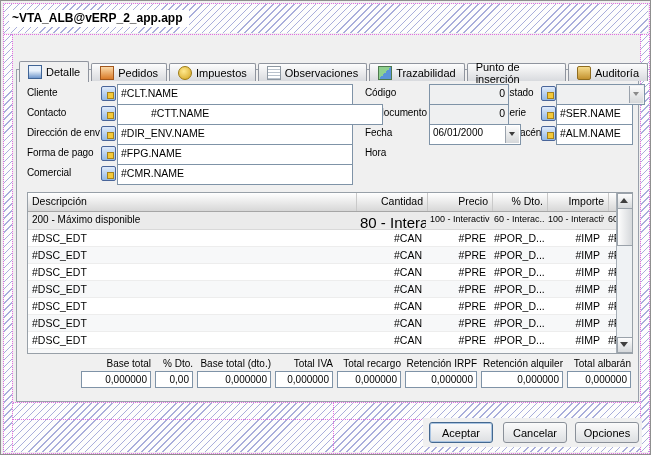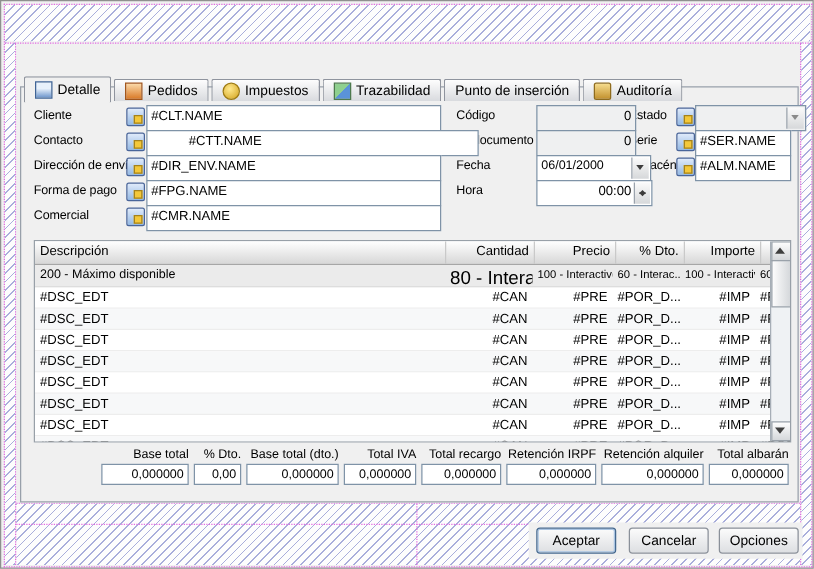--- a/index.html
+++ b/index.html
@@ -82,20 +82,21 @@
 </head>
 <body>
 
 <div id="window">
 
   <div class="abs hatch" style="left:3px;top:3px;width:644px;height:29px;"></div>
   <div class="abs hatch" style="left:3px;top:33px;width:8px;height:418px;"></div>
   <div class="abs hatch" style="left:640px;top:33px;width:8px;height:418px;"></div>
   <div class="abs hatch" style="left:12px;top:402px;width:627px;height:49px;"></div>
 
+  <div id="title-chip">~VTA_ALB@vERP_2_app.app</div>
 
   <div class="grect" style="left:2px;top:2px;width:645px;height:449px;"></div>
   <div class="hguide" style="left:3px;top:33px;width:645px;"></div>
   <div class="vguide" style="left:11px;top:33px;height:418px;"></div>
   <div class="vguide" style="left:639px;top:33px;height:418px;"></div>
   <div class="hguide" style="left:12px;top:401px;width:627px;"></div>
   <div class="hguide" style="left:12px;top:418px;width:627px;"></div>
   <div class="vguide" style="left:332px;top:402px;height:49px;"></div>
 
   <div class="abs" style="left:12px;top:36px;width:627px;height:365px;background:#f0f0f0;"></div>
@@ -107,20 +108,24 @@
       </div>
       <div class="tab">
         <span class="tab-icon orders-tab-icon"></span>
         <span>Pedidos</span>
       </div>
       <div class="tab">
         <span class="tab-icon taxes-tab-icon"></span>
         <span>Impuestos</span>
       </div>
       <div class="tab">
+        <span class="tab-icon notes-tab-icon"></span>
+        <span>Observaciones</span>
+      </div>
+      <div class="tab">
         <span class="tab-icon traceability-tab-icon"></span>
         <span>Trazabilidad</span>
       </div>
       <div class="tab">
         <span>Punto de inserción</span>
       </div>
       <div class="tab">
         <span class="tab-icon audit-tab-icon"></span>
         <span>Auditoría</span>
       </div>
@@ -154,24 +159,20 @@
     <span class="flabel" style="left:348px;top:37px;">Nº documento</span>
     <div class="fld dis num" style="left:412px;top:34px;width:72px;">0</div>
 
     <span class="flabel" style="left:348px;top:57px;">Fecha</span>
     <div class="fld" style="left:412px;top:54px;width:72px;padding-right:15px;font-size:10px;">
       <span>06/01/2000</span>
       <div class="combo-btn"></div>
     </div>
 
     <span class="flabel" style="left:348px;top:77px;">Hora</span>
-    <div class="fld num" style="left:412px;top:74px;width:72px;padding-right:16px;">
-      <span>00:00</span>
-      <div class="spin"></div>
-    </div>
 
     <span class="flabel" style="left:486px;top:17px;">Estado</span>
     <div class="lk" style="left:524px;top:16px;"></div>
     <div class="fld dis" style="left:539px;top:14px;width:69px;padding-right:15px;">
       <span></span>
       <div class="combo-btn"></div>
     </div>
 
     <span class="flabel" style="left:486px;top:37px;">Serie</span>
     <div class="lk" style="left:524px;top:36px;"></div>

